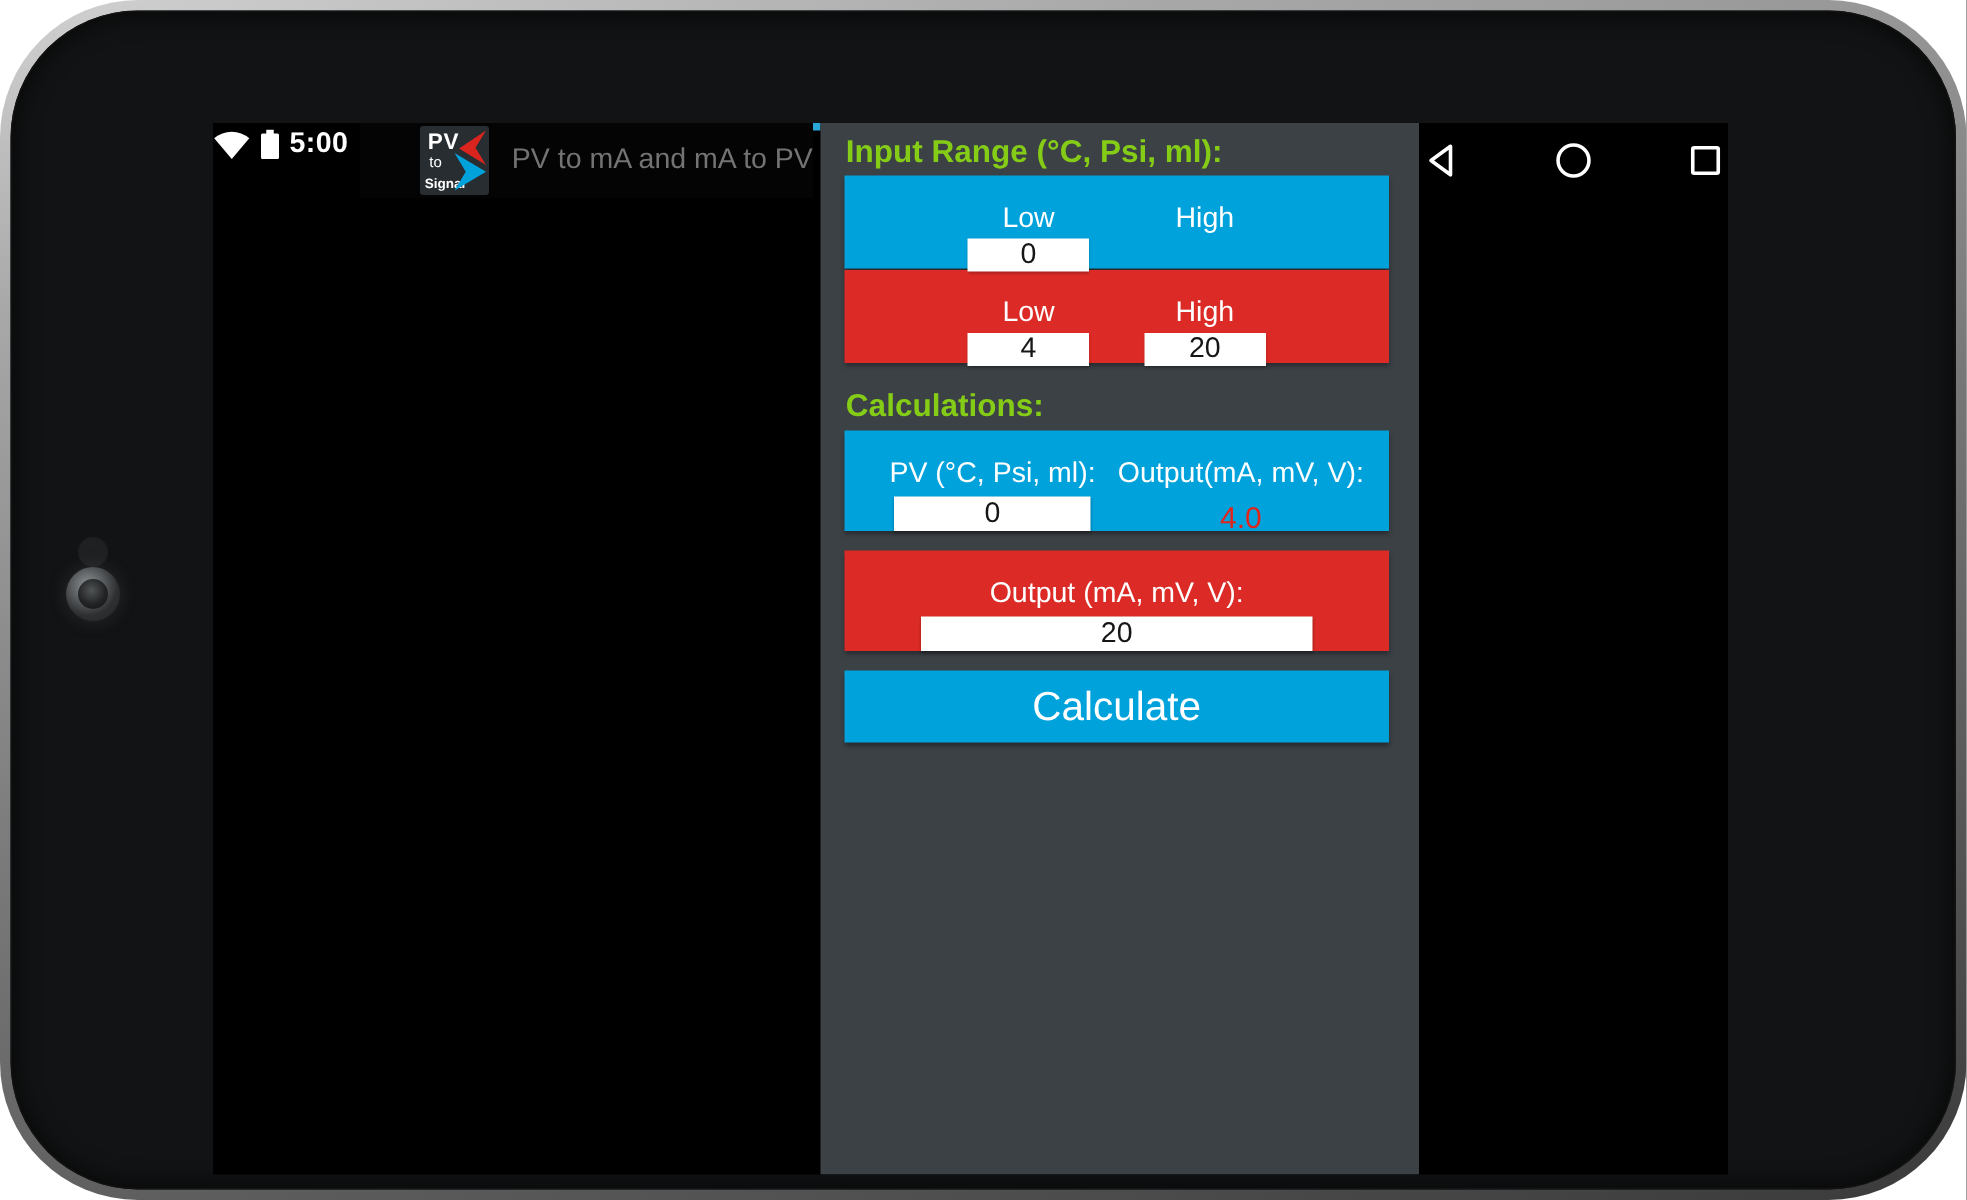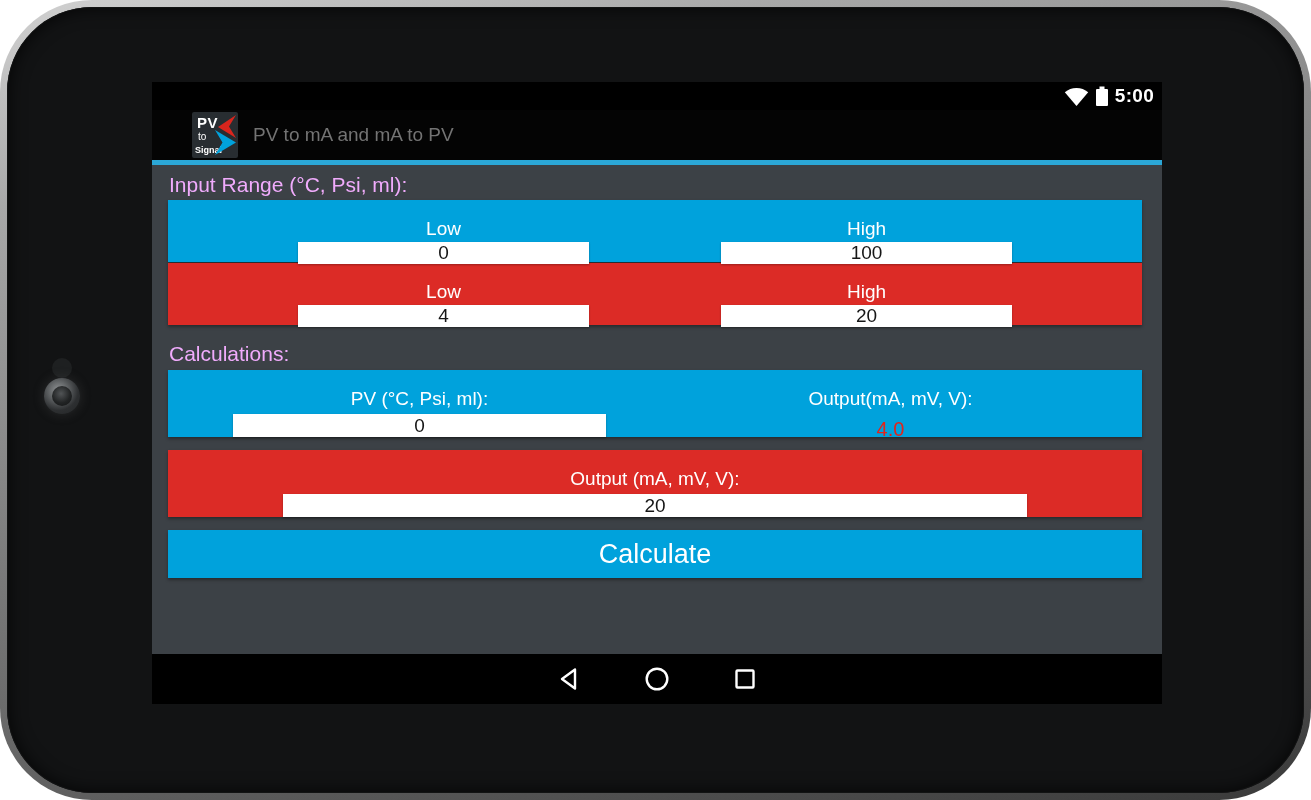--- a/index.html
+++ b/index.html
@@ -29,22 +29,22 @@
     background:radial-gradient(circle at 40% 35%, #929597 0%, #5d6062 32%, #2d2f31 62%, #222425 100%);
     box-shadow:0 0 12px rgba(110,110,110,0.25);
   }
   .camera-lens {
     position:absolute; left:8px; top:8px; width:20px; height:20px; border-radius:50%;
     background:radial-gradient(circle at 45% 38%, #515456 0%, #222425 55%, #101112 100%);
   }
 
   
   .screen {
-    position:absolute; left:152px; top:82px; width:1010px; height:622px;
-    background:#000; display:flex; flex-direction:column; overflow:hidden;
+    position:absolute; left:142px; top:82px; width:1010px; height:701px;
+    background:#000; display:flex; flex-direction:row; overflow:hidden;
   }
 
   .status-bar {
     height:28px; flex:0 0 28px; background:#000;
     display:flex; align-items:center; justify-content:flex-end;
     gap:6px; padding-right:8px;
   }
   .status-time { color:#fff; font-size:19px; font-weight:600; letter-spacing:0.3px; }
   .status-icon { display:flex; align-items:center; }
 
@@ -60,22 +60,22 @@
   .logo-to     { position:absolute; left:6px; top:19px; color:#fff; font-size:10px; }
   .logo-signal { position:absolute; left:3px; top:33px; color:#fff; font-size:9px; font-weight:bold; }
   .logo-arrows { position:absolute; right:1px; top:1px; }
   .app-title { color:#737373; font-size:19px; margin-left:15px; white-space:nowrap; }
 
   .accent-line { height:5px; flex:0 0 5px; background:var(--accent_line,#2BA7D7); }
 
   .content { flex:1 1 auto; background:var(--content_bg,#3C4146); overflow:hidden; }
 
   .section-label {
-    color:#f0abfc; font-size:21px; line-height:28px;
-    margin:15px 20px 0 17px; white-space:nowrap;
+    color:#84cc16; font-size:21px; line-height:28px;
+    margin:15px 20px 0 17px; white-space:nowrap;font-weight:bold;
   }
   .section-label.first { margin-top:6px; }
 
   .bar {
     display:flex; margin:0 20px 0 16px;
     box-shadow:0 2px 3px rgba(0,0,0,0.35);
   }
   .bar.blue { background:var(--blue,#00A2DC); }
   .bar.red  { background:var(--red,#DC2B26); }
   .range-bar { height:62px; padding:0 64px; margin-top:1px; }
@@ -162,21 +162,20 @@
 
       <div class="section-label first">Input Range (°C, Psi, ml):</div>
 
       <div class="bar blue range-bar">
         <div class="col">
           <span class="col-label">Low</span>
           <input class="field range-field" type="text" value="0" style="">
         </div>
         <div class="col">
           <span class="col-label">High</span>
-          <input class="field range-field" type="text" value="100" style="">
         </div>
       </div>
 
 
       <div class="bar red range-bar">
         <div class="col">
           <span class="col-label">Low</span>
           <input class="field range-field" type="text" value="4" style="">
         </div>
         <div class="col">

